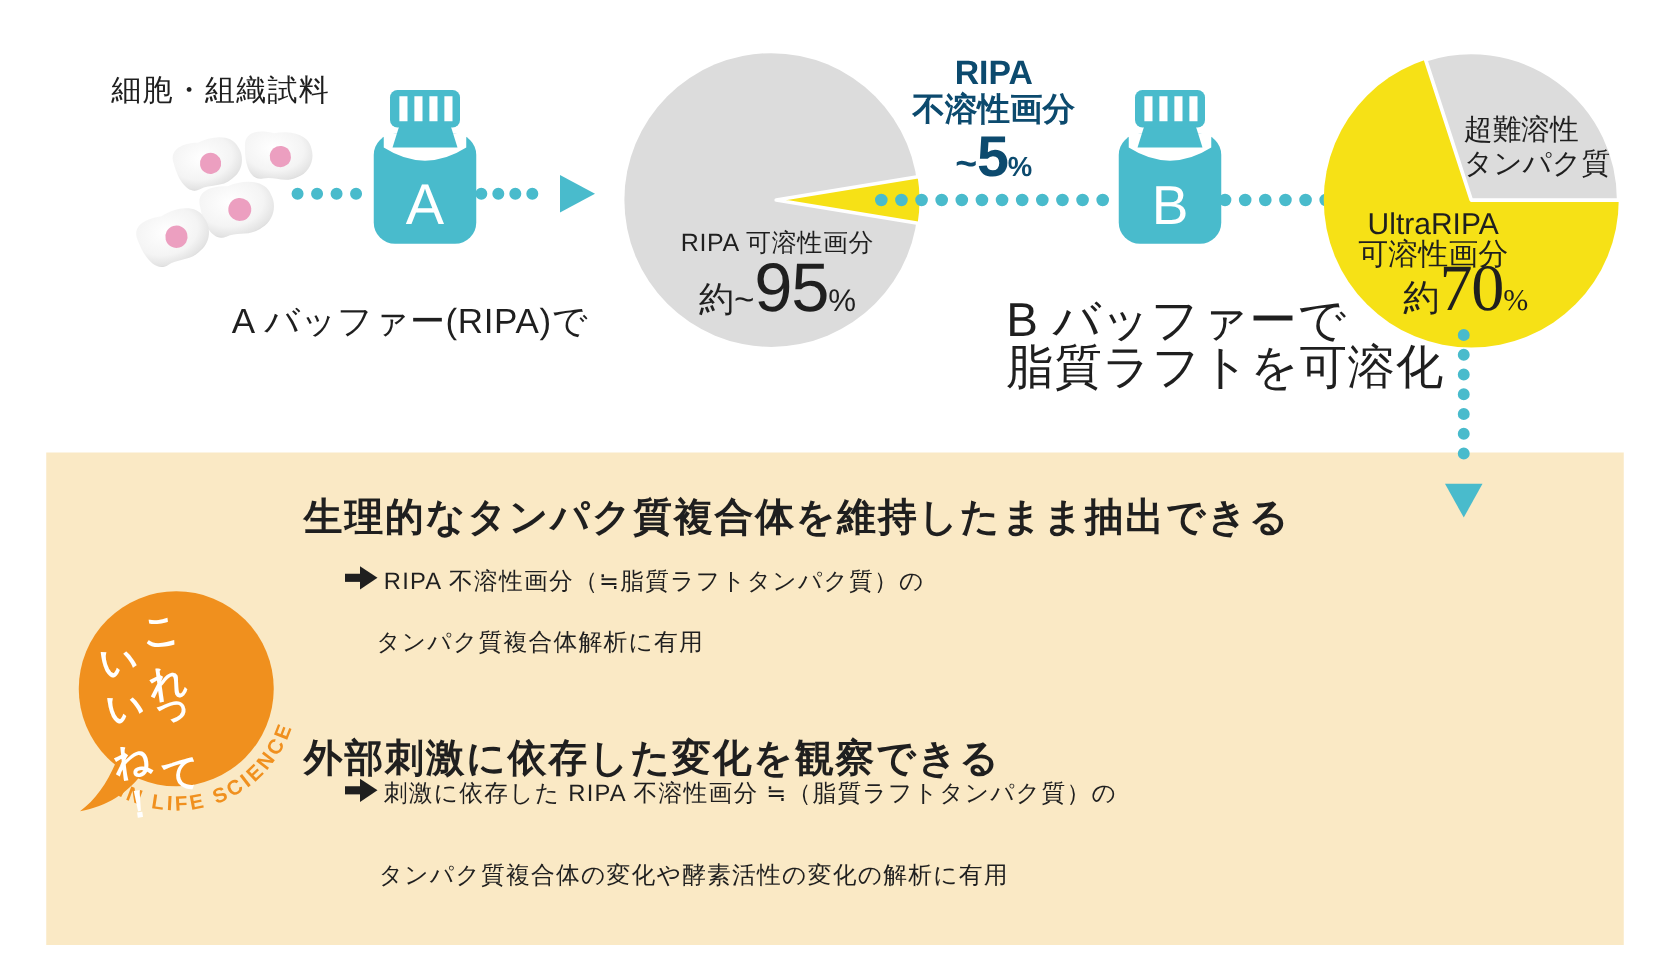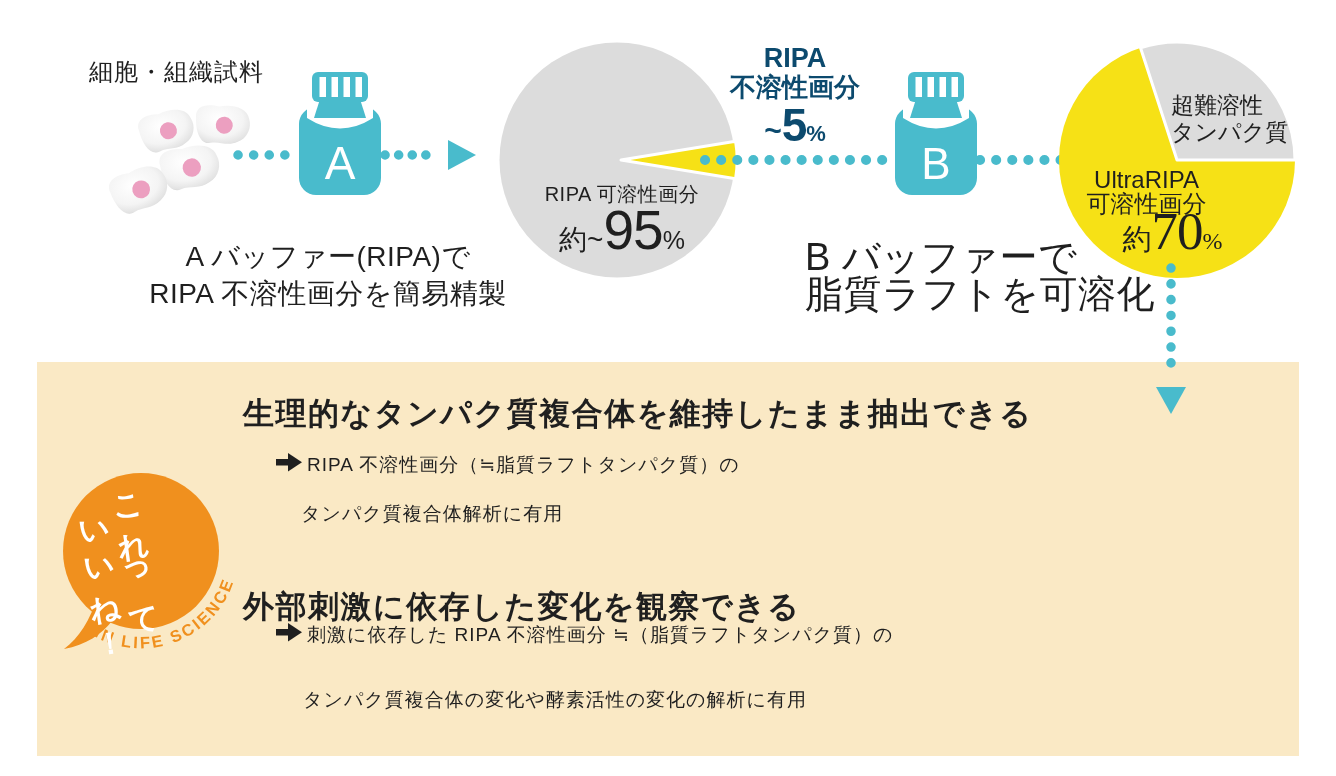--- a/index.html
+++ b/index.html
@@ -20,21 +20,21 @@
   .val-prefix{font-size:28px;}
   .val-big{font-size:55px;letter-spacing:-1px;}
   .val-unit{font-size:25px;}
   .orange-label{left:705px;top:45px;width:180px;color:#0c4a6e;font-weight:bold;}
   .orange-l1{font-size:27px;line-height:27px;}
   .orange-l2{font-size:26px;line-height:31px;}
   .orange-val{line-height:44px;}
   .orange-val .val-prefix{font-size:30px;}
   .orange-val .val-big{font-size:46px;font-weight:bold;}
   .orange-val .val-unit{font-size:22px;}
-  .p2-gray-label{left:1171px;top:92px;font-size:23px;line-height:27px;}
+  .p2-gray-label{left:1171px;top:92px;font-size:23px;line-height:27px;font-family:Liberation Mono, monospace;}
   .p2-sol-label{left:1044px;top:168px;width:205px;font-size:24px;line-height:24px;}
   .p2-value{left:1070px;top:201px;width:205px;font-family:Liberation Serif, serif;}
   .p2-value .val-prefix{font-size:29px;}
   .p2-value .val-big{font-size:53px;}
   .p2-value .val-unit{font-size:24px;}
   .heading{font-size:31px;font-weight:600;letter-spacing:1.5px;}
   .h1{left:243px;top:393px;}
   .h2{left:243px;top:586px;}
   .detail{font-size:19px;letter-spacing:1px;}
   .b1l1{left:276px;top:451px;}
@@ -145,21 +145,20 @@
     <text font-size="16.5" font-weight="bold" fill="#F0901E" letter-spacing="2.5" font-family="Liberation Sans, DejaVu Sans, sans-serif">
       <textPath href="#badge-arc">IN LIFE SCIENCE</textPath>
     </text>
   </g>
 </svg>
 
 <div class="txt sample-label">細胞・組織試料</div>
 
 <div class="txt caption-a">
   <div>A バッファー(RIPA)で</div>
-  <div>RIPA 不溶性画分を簡易精製</div>
 </div>
 
 <div class="txt caption-b">
   <div>B バッファーで</div>
   <div>脂質ラフトを可溶化</div>
 </div>
 
 <div class="txt p1-label center">RIPA 可溶性画分</div>
 <div class="txt p1-value center">
   <span class="val-prefix">約~</span><span class="val-big">95</span><span class="val-unit">%</span>

